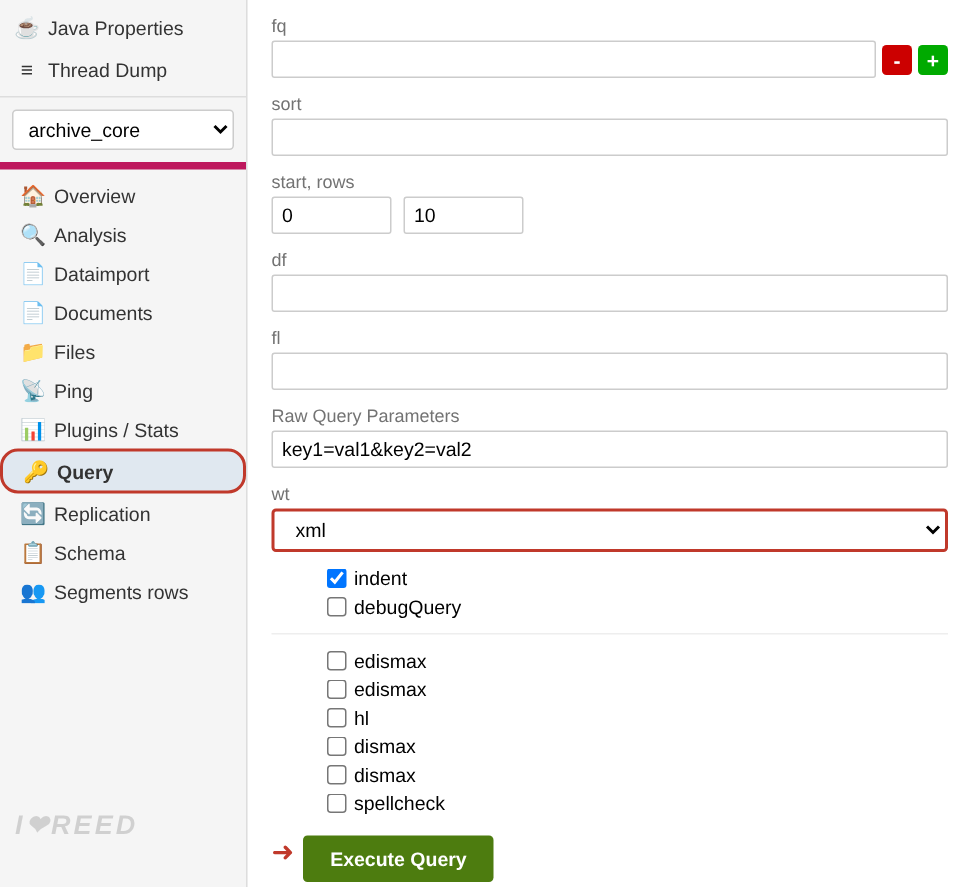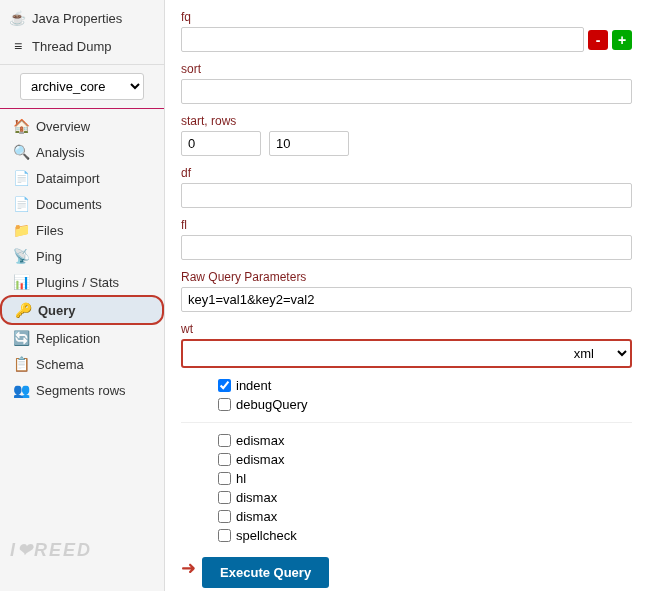--- a/index.html
+++ b/index.html
@@ -30,22 +30,22 @@
     .sidebar-top-item {
       display: flex;
       align-items: center;
       padding: 6px 10px;
       cursor: pointer;
       color: #333;
       gap: 6px;
     }
 
     .core-selector-row {
-      padding: 8px 20px;
-      border-bottom: 1px solid #be185d;
+      padding: 8px 8px;
+      border-bottom: 5px solid #be185d;
     }
 
     .core-selector {
       width: 100%;
       padding: 4px 6px;
       border: 1px solid #ccc;
       border-radius: 3px;
       background: #fff;
       font-size: 13px;
       cursor: pointer;
@@ -88,21 +88,21 @@
       padding: 10px 16px;
       overflow-y: auto;
     }
 
     .form-group {
       margin-bottom: 10px;
     }
 
     .form-label {
       font-size: 12px;
-      color: #7f1d1d;
+      color: #737373;
       margin-bottom: 3px;
       display: block;
     }
 
     .form-input {
       width: 100%;
       padding: 4px 6px;
       border: 1px solid #ccc;
       border-radius: 2px;
       font-size: 13px;
@@ -158,48 +158,47 @@
     }
 
     .wt-row {
       display: flex;
       align-items: center;
       gap: 0;
       position: relative;
     }
     .wt-select {
       width: 100%;
-      padding: 4px 20px;
+      padding: 4px 10px;
       border: 1px solid #ccc;
       border-radius: 2px;
       font-size: 13px;
       background: #fff;
       border: 2px solid #c0392b;
       border-radius: 3px;
-      text-align: right;
     }
 
     .checkbox-row {
       display: flex;
       align-items: center;
       gap: 5px;
       margin-bottom: 4px;
       margin-left: 37px;
     }
     .checkbox-row input[type="checkbox"] {
       cursor: pointer;
     }
 
     .section-divider {
       border-top: 1px solid #eee;
       margin: 10px 0;
     }
 
     .execute-btn {
-      background: #0369a1;
+      background: #4d7c0f;
       color: white;
       border: none;
       padding: 8px 18px;
       border-radius: 3px;
       font-size: 13px;
       cursor: pointer;
       font-weight: bold;
       margin-top: 10px;
     }
 

